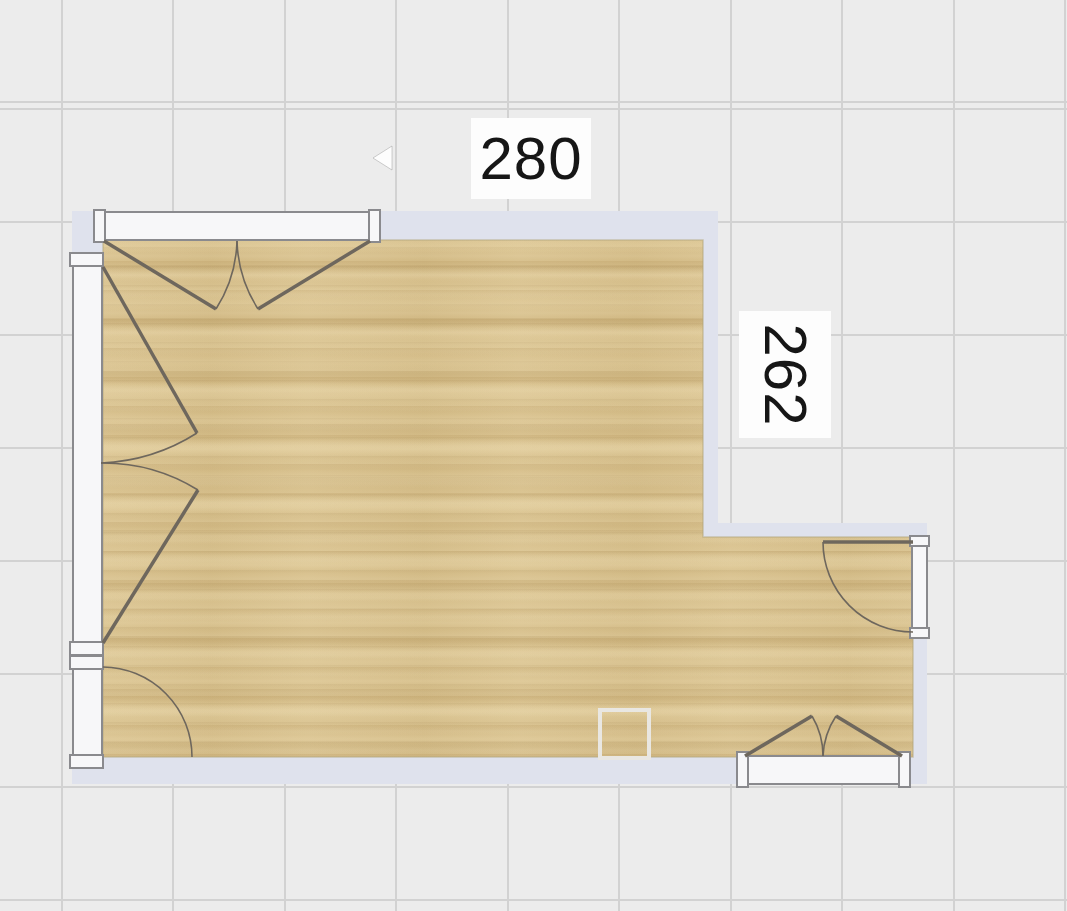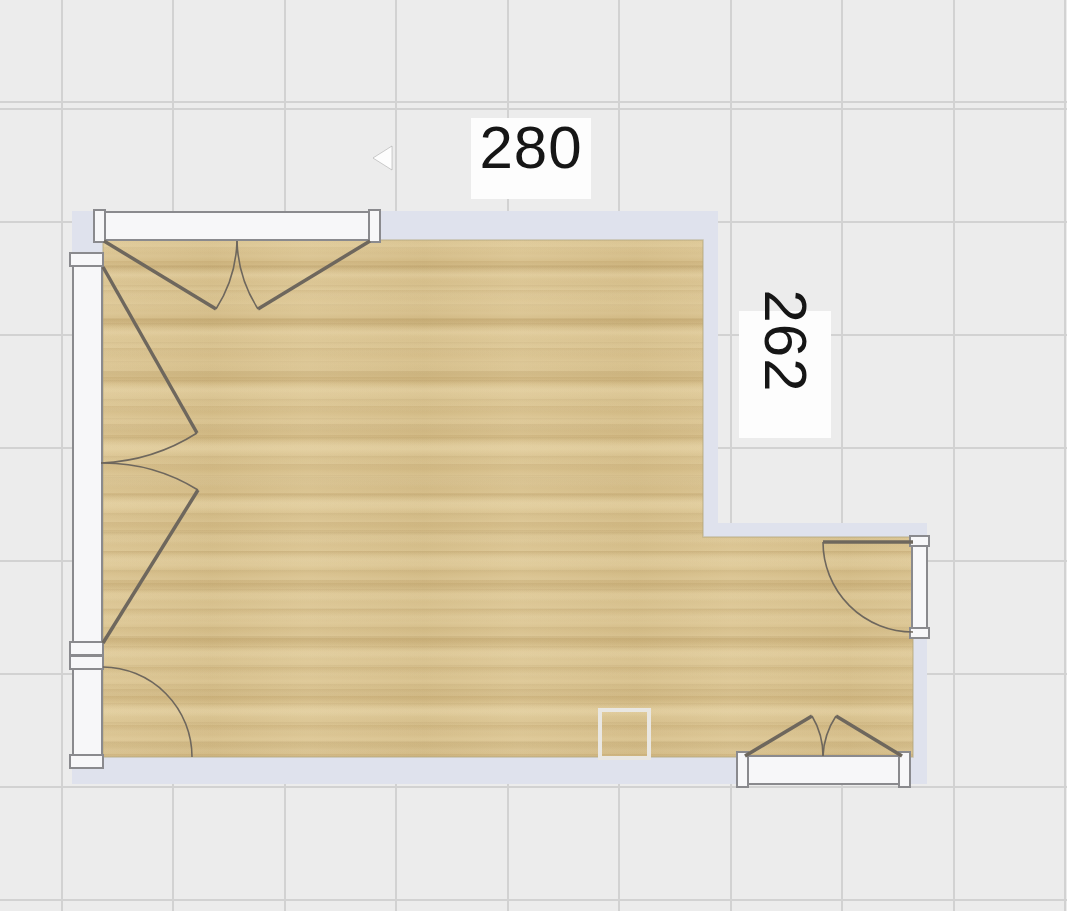--- a/index.html
+++ b/index.html
@@ -30,21 +30,21 @@
         rgba(130,100,50,0.10) 0px, rgba(130,100,50,0) 3px,
         rgba(255,245,215,0.10) 9px, rgba(255,245,215,0) 13px,
         rgba(130,100,50,0) 19px),
       repeating-linear-gradient(90deg,
         rgba(120,95,50,0.05) 0px, rgba(255,255,255,0.05) 95px,
         rgba(120,95,50,0.05) 212px);
   }
   #plan-svg{position:absolute;left:0;top:0;}
   .dim-label{
     position:absolute;
-    display:flex;align-items:flex-start;justify-content:center;
+    display:flex;align-items:center;justify-content:center;
     background:#fdfdfd;
     color:#161616;
     font-size:60px;
     line-height:1;
     letter-spacing:1px;
     user-select:none;
   }
   .dim-label .rot{transform:rotate(90deg);}
 </style>
 </head>

